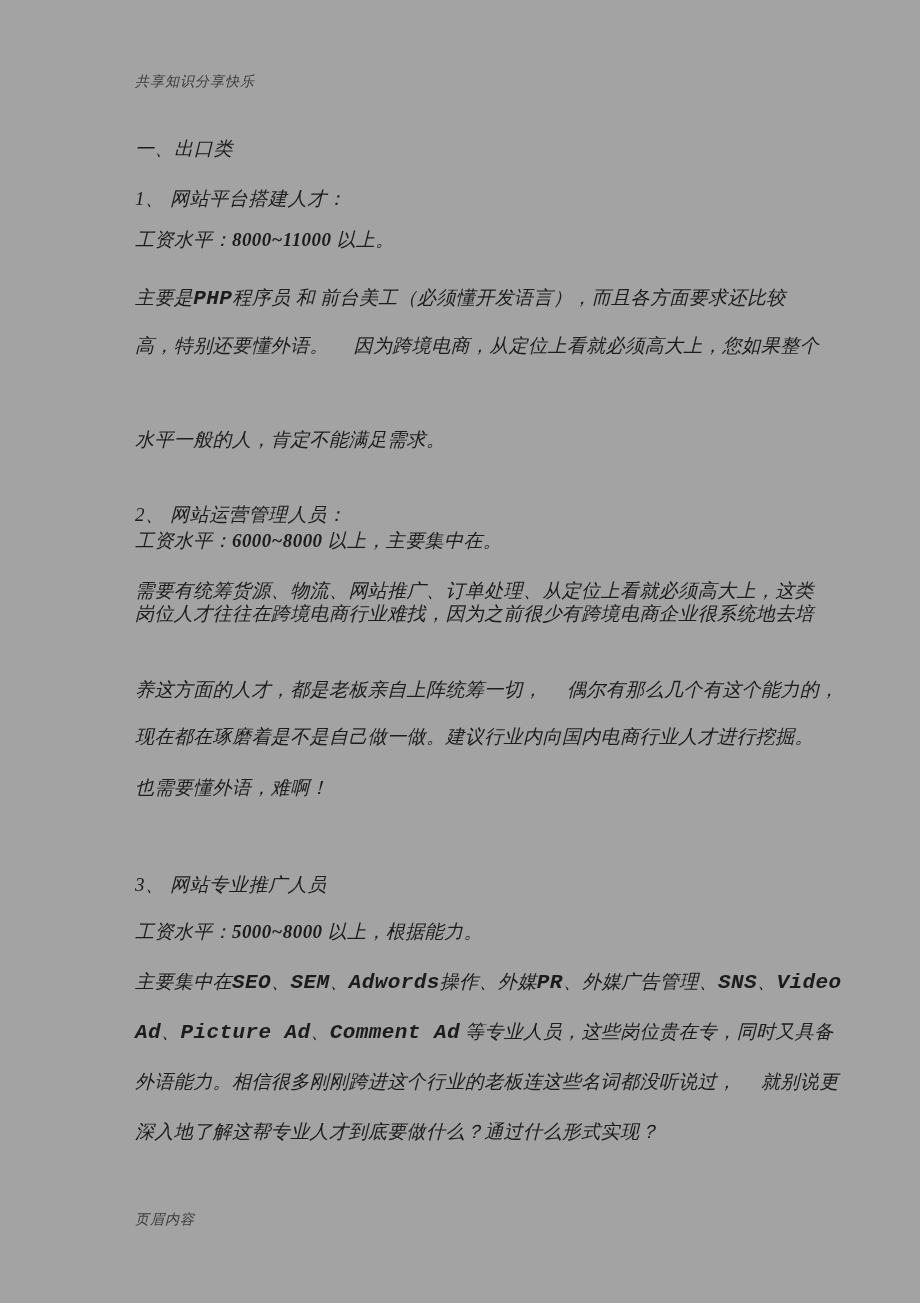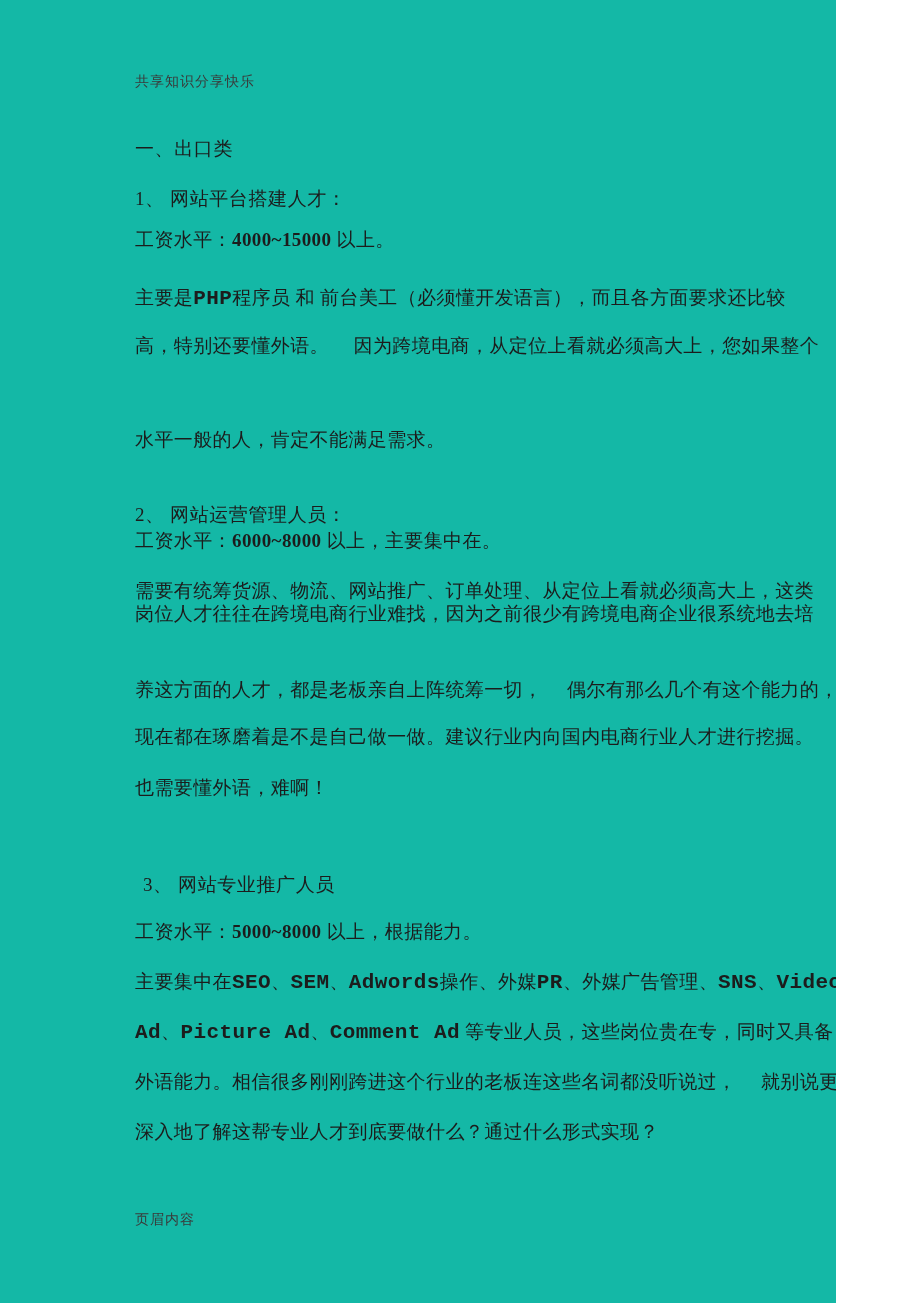--- a/index.html
+++ b/index.html
@@ -2,25 +2,26 @@
 <html><head>
 <meta charset="utf-8">
 <style>
   html, body {
     margin: 0;
     padding: 0;
     background: #ffffff;
   }
   .page {
     position: relative;
-    width: 836px;
+    width: 920px;
     height: 1303px;
-    background: #14b8a6;
+    background: #a3a3a3;
     overflow: hidden;
     font-family: "Liberation Serif", "DejaVu Serif", serif;
+    font-style: italic;
   }
   .line {
     position: absolute;
     left: 135px;
     white-space: pre;
     font-size: 19px;
     line-height: 22px;
     color: #1c1c1c;
     letter-spacing: 0.4px;
   }
@@ -43,32 +44,32 @@
 </style>
 </head>
 <body>
 
 <div class="page">
   <div class="line note" style="top:73px">共享知识分享快乐</div>
 
   <div>
       <div class="line heading" style="top: 138px;"><span class="seg-normal">一、出口类</span></div>
       <div class="line item" style="top: 188px;"><span class="seg-normal">1、 网站平台搭建人才：</span></div>
-      <div class="line salary" style="top: 229px;"><span class="seg-normal">工资水平：</span><span class="seg-bold">4000~15000</span><span class="seg-normal"> 以上。</span></div>
+      <div class="line salary" style="top: 229px;"><span class="seg-normal">工资水平：</span><span class="seg-bold">8000~11000</span><span class="seg-normal"> 以上。</span></div>
       <div class="line body" style="top: 287px;"><span class="seg-normal">主要是</span><span class="seg-mono">PHP</span><span class="seg-normal">程序员 和 前台美工（必须懂开发语言），而且各方面要求还比较</span></div>
       <div class="line body" style="top: 335px; text-align: right;"><span class="seg-normal">高，特别还要懂外语。　 因为跨境电商，从定位上看就必须高大上，您如果整个</span></div>
       <div class="line body" style="top: 385px; margin-top: 44px;"><span class="seg-normal">水平一般的人，肯定不能满足需求。</span></div>
       <div class="line item" style="top: 504px;"><span class="seg-normal">2、 网站运营管理人员：</span></div>
       <div class="line salary" style="top: 530px;"><span class="seg-normal">工资水平：</span><span class="seg-bold">6000~8000</span><span class="seg-normal"> 以上，主要集中在。</span></div>
       <div class="line body" style="top: 580px;"><span class="seg-normal">需要有统筹货源、物流、网站推广、订单处理、从定位上看就必须高大上，这类</span></div>
       <div class="line body" style="top: 603px;"><span class="seg-normal">岗位人才往往在跨境电商行业难找，因为之前很少有跨境电商企业很系统地去培</span></div>
       <div class="line body" style="top: 679px; text-align: center;"><span class="seg-normal">养这方面的人才，都是老板亲自上阵统筹一切，　 偶尔有那么几个有这个能力的，</span></div>
       <div class="line body" style="top: 726px;"><span class="seg-normal">现在都在琢磨着是不是自己做一做。建议行业内向国内电商行业人才进行挖掘。</span></div>
       <div class="line body" style="top: 777px;"><span class="seg-normal">也需要懂外语，难啊！</span></div>
-      <div class="line item" style="top: 874px; margin-left: 8px;"><span class="seg-normal">3、 网站专业推广人员</span></div>
+      <div class="line item" style="top: 874px;"><span class="seg-normal">3、 网站专业推广人员</span></div>
       <div class="line salary" style="top: 921px;"><span class="seg-normal">工资水平：</span><span class="seg-bold">5000~8000</span><span class="seg-normal"> 以上，根据能力。</span></div>
       <div class="line body" style="top: 971px;"><span class="seg-normal">主要集中在</span><span class="seg-mono">SEO</span><span class="seg-normal">、</span><span class="seg-mono">SEM</span><span class="seg-normal">、</span><span class="seg-mono">Adwords</span><span class="seg-normal">操作、外媒</span><span class="seg-mono">PR</span><span class="seg-normal">、外媒广告管理、</span><span class="seg-mono">SNS</span><span class="seg-normal">、</span><span class="seg-mono">Video</span></div>
       <div class="line body" style="top: 1021px;"><span class="seg-mono">Ad</span><span class="seg-normal">、</span><span class="seg-mono">Picture Ad</span><span class="seg-normal">、</span><span class="seg-mono">Comment Ad</span><span class="seg-normal"> 等专业人员，这些岗位贵在专，同时又具备</span></div>
       <div class="line body" style="top: 1071px;"><span class="seg-normal">外语能力。相信很多刚刚跨进这个行业的老板连这些名词都没听说过，　 就别说更</span></div>
       <div class="line body" style="top: 1121px;"><span class="seg-normal">深入地了解这帮专业人才到底要做什么？通过什么形式实现？</span></div>
     </div>
 
   <div class="line note" style="top:1211px">页眉内容</div>
 </div>
 

